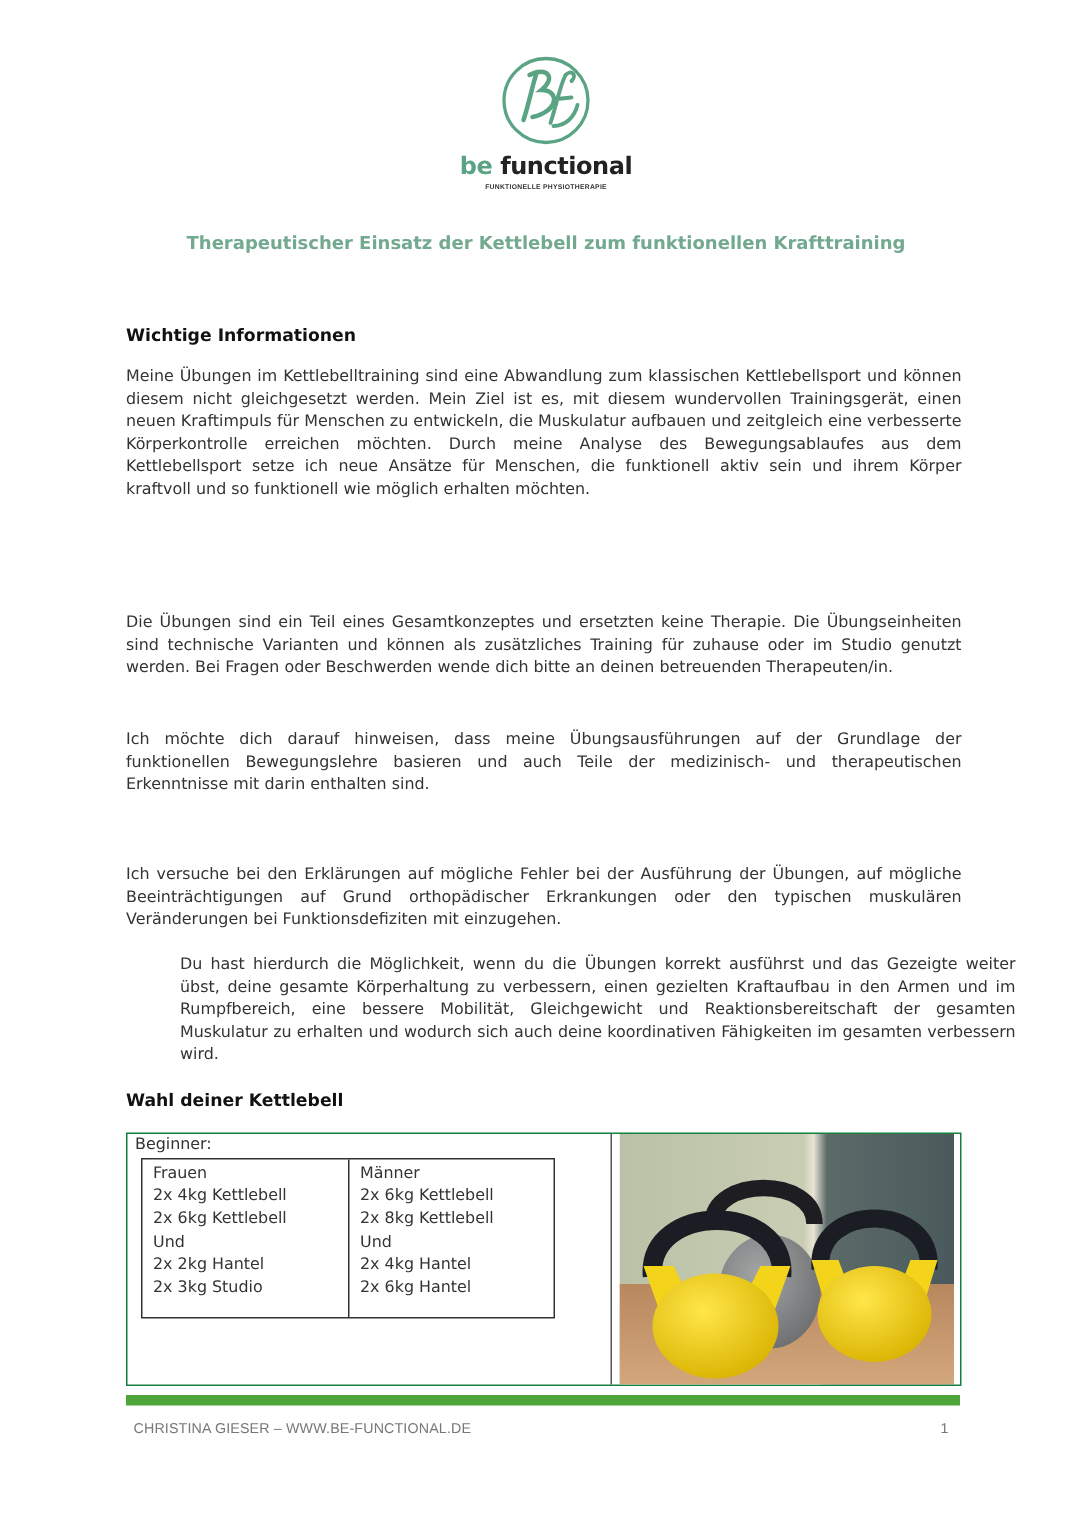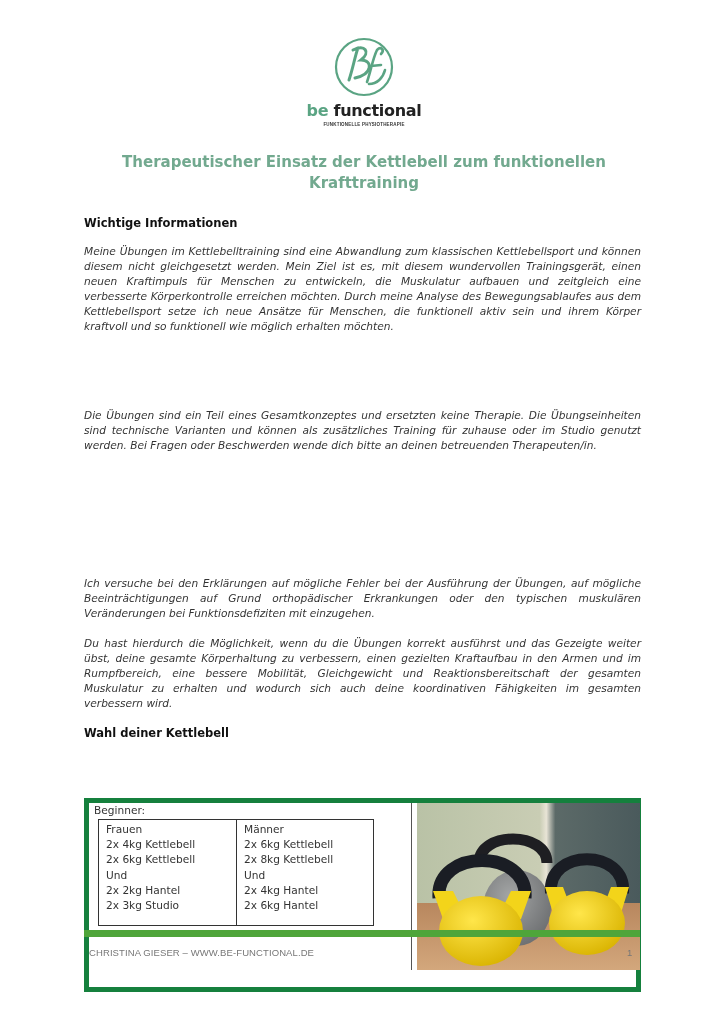--- a/index.html
+++ b/index.html
@@ -10,31 +10,31 @@
   .logo-mark { position: absolute; left: 33px; top: 0; width: 66px; height: 66px; }
   .logo-word { position: absolute; left: 0; top: 67px; width: 132px; text-align: center;
                font-family: "DejaVu Sans", sans-serif; font-weight: bold; font-size: 16px; letter-spacing: -0.3px; }
   .logo-word .be { color: #5aa483; }
   .logo-word .fn { color: #222; }
   .logo-sub { position: absolute; left: 0; top: 88px; width: 132px; text-align: center;
               font-size: 4.5px; font-weight: bold; color: #333; letter-spacing: 0.2px; }
 
   .title { position: absolute; left: 90px; top: 152px; width: 548px; text-align: center;
            color: #72a98f; font-family: "DejaVu Sans", sans-serif; font-weight: bold;
-           font-size: 15px; line-height: 21px; }
+           font-size: 12px; line-height: 21px; }
 
   .h2 { position: absolute; left: 84px; font-family: "DejaVu Sans", sans-serif; font-weight: bold;
         font-size: 11.5px; color: #111; }
 
   .para { position: absolute; left: 84px; width: 557px; font-family: "DejaVu Sans", sans-serif;
           font-size: 10.6px; line-height: 14.9px; color: #333; text-align: justify; }
-  .para p { margin: 0; font-style: italic; }
+  .para p { margin: 0; }
 
-  .box { position: absolute; left: 84px; top: 798px; width: 557px; height: 194px;
-         border: 5px solid #15803d; box-sizing: border-box; }
+  .box { position: absolute; left: 84px; top: 755px; width: 557px; height: 169px;
+         border: 1px solid #15803d; box-sizing: border-box; }
   .box-left { position: absolute; left: 0; top: 0; width: 322px; height: 167px; border-right: 1px solid #555; }
   .box-label { position: absolute; left: 5px; top: 1px; font-family: "DejaVu Sans", sans-serif;
                font-size: 10.6px; color: #333; }
   .inner-table { position: absolute; left: 9px; top: 16px; width: 276px; height: 107px;
                  border: 1px solid #333; box-sizing: border-box; display: flex; }
   .inner-col { width: 50%; box-sizing: border-box; padding: 2px 0 0 7px;
                font-family: "DejaVu Sans", sans-serif; font-size: 10.6px; line-height: 15.2px; color: #333; }
   .inner-col + .inner-col { border-left: 1px solid #333; }
   .box-note { position: absolute; left: 5px; top: 136px; width: 308px; font-family: "DejaVu Sans", sans-serif;
               font-size: 10.6px; line-height: 15px; color: #333; text-align: justify; }
@@ -68,27 +68,28 @@
 
 <div class="para" style="top:244px;">
   <p>Meine Übungen im Kettlebelltraining sind eine Abwandlung zum klassischen Kettlebellsport und können diesem nicht gleichgesetzt werden. Mein Ziel ist es, mit diesem wundervollen Trainingsgerät, einen neuen Kraftimpuls für Menschen zu entwickeln, die Muskulatur aufbauen und zeitgleich eine verbesserte Körperkontrolle erreichen möchten. Durch meine Analyse des Bewegungsablaufes aus dem Kettlebellsport setze ich neue Ansätze für Menschen, die funktionell aktiv sein und ihrem Körper kraftvoll und so funktionell wie möglich erhalten möchten.</p>
 </div>
 
 <div class="para" style="top:408px;">
   <p>Die Übungen sind ein Teil eines Gesamtkonzeptes und ersetzten keine Therapie. Die Übungseinheiten sind technische Varianten und können als zusätzliches Training für zuhause oder im Studio genutzt werden. Bei Fragen oder Beschwerden wende dich bitte an deinen betreuenden Therapeuten/in.</p>
 </div>
 
 <div class="para" style="top:486px;">
+  <p>Ich möchte dich darauf hinweisen, dass meine Übungsausführungen auf der Grundlage der funktionellen Bewegungslehre basieren und auch Teile der medizinisch- und therapeutischen Erkenntnisse mit darin enthalten sind.</p>
 </div>
 
 <div class="para" style="top:576px;">
   <p>Ich versuche bei den Erklärungen auf mögliche Fehler bei der Ausführung der Übungen, auf mögliche Beeinträchtigungen auf Grund orthopädischer Erkrankungen oder den typischen muskulären Veränderungen bei Funktionsdefiziten mit einzugehen.</p>
 </div>
 
-<div class="para" style="top:636px;">
+<div class="para" style="top:636px;margin-left:36px;">
   <p>Du hast hierdurch die Möglichkeit, wenn du die Übungen korrekt ausführst und das Gezeigte weiter übst, deine gesamte Körperhaltung zu verbessern, einen gezielten Kraftaufbau in den Armen und im Rumpfbereich, eine bessere Mobilität, Gleichgewicht und Reaktionsbereitschaft der gesamten Muskulatur zu erhalten und wodurch sich auch deine koordinativen Fähigkeiten im gesamten verbessern wird.</p>
 </div>
 
 <div class="h2" style="top:726px;">Wahl deiner Kettlebell</div>
 
 <div class="box">
   <div class="box-left">
     <div class="box-label">Beginner:</div>
     <div class="inner-table">
       <div class="inner-col">

